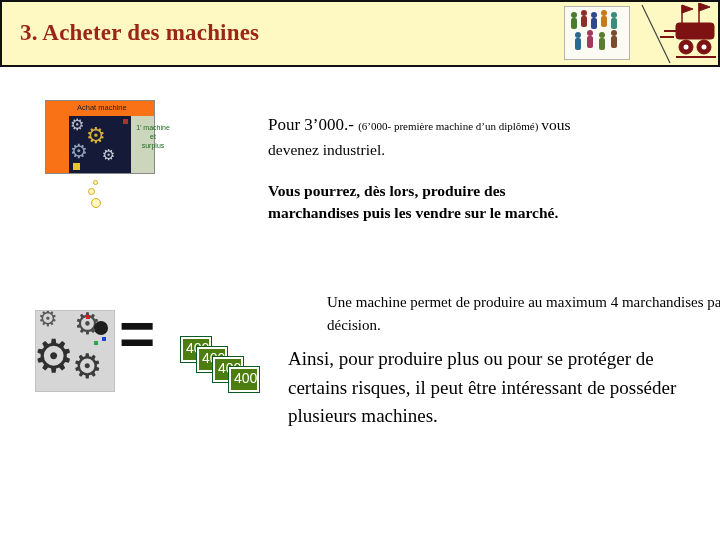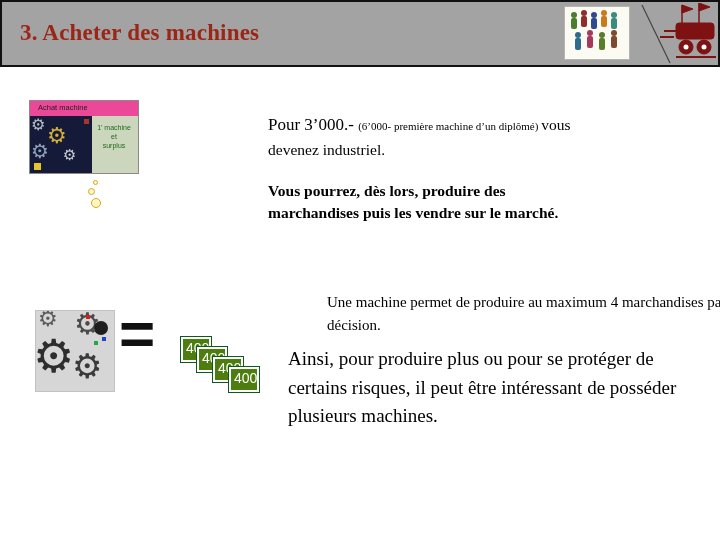--- a/index.html
+++ b/index.html
@@ -4,37 +4,38 @@
 <style>
   html,body { margin:0; padding:0; background:#fff; }
   .slide {
     position:relative; width:720px; height:540px; background:#ffffff;
     font-family:"Liberation Serif", serif; overflow:hidden; color:#000;
   }
 
   
   .header {
     position:absolute; left:0; top:0; width:720px; height:67px;
-    background:#a3a3a3; border:2px solid #111; box-sizing:border-box;
+    background:#fef9c3; border:2px solid #111; box-sizing:border-box;
   }
   .page-title {
     position:absolute; left:18px; top:18px;
     font-size:23px; font-weight:bold; color:#9a2617; letter-spacing:.2px;
   }
   .img-people {
     position:absolute; left:562px; top:4px; width:64px; height:52px;
     border:1px solid #b5b5ad; background:#fbfbf4;
   }
   .img-crane { position:absolute; left:634px; top:1px; width:84px; height:62px; }
 
   
   .achat {
-    position:absolute; left:29px; top:100px; width:110px; height:74px;
-    border:1px solid #8a8a8a; background:#ec4899; box-sizing:border-box;
+    position:absolute; left:45px; top:100px; width:110px; height:74px;
+    border:1px solid #8a8a8a; background:#f97316; box-sizing:border-box;
     font-family:"Liberation Sans", sans-serif;
+    padding-left:23px;
   }
   .achat-title { height:13px; font-size:7.5px; color:#222; padding:2px 0 0 8px; }
   .achat-body { display:flex; height:57px; }
   .achat-screen { position:relative; width:62px; height:100%; background:#141a38; overflow:hidden; }
   .achat-side { position:relative; flex:1; background:#ccd6bc; }
   .achat-caption {
     position:absolute; top:7px; left:5px; font-size:7px; line-height:1.3;
     color:#1d6b1d; white-space:pre-line; text-align:center; width:34px;
   }
   .gear { position:absolute; font-family:"DejaVu Sans", sans-serif; line-height:1; }

